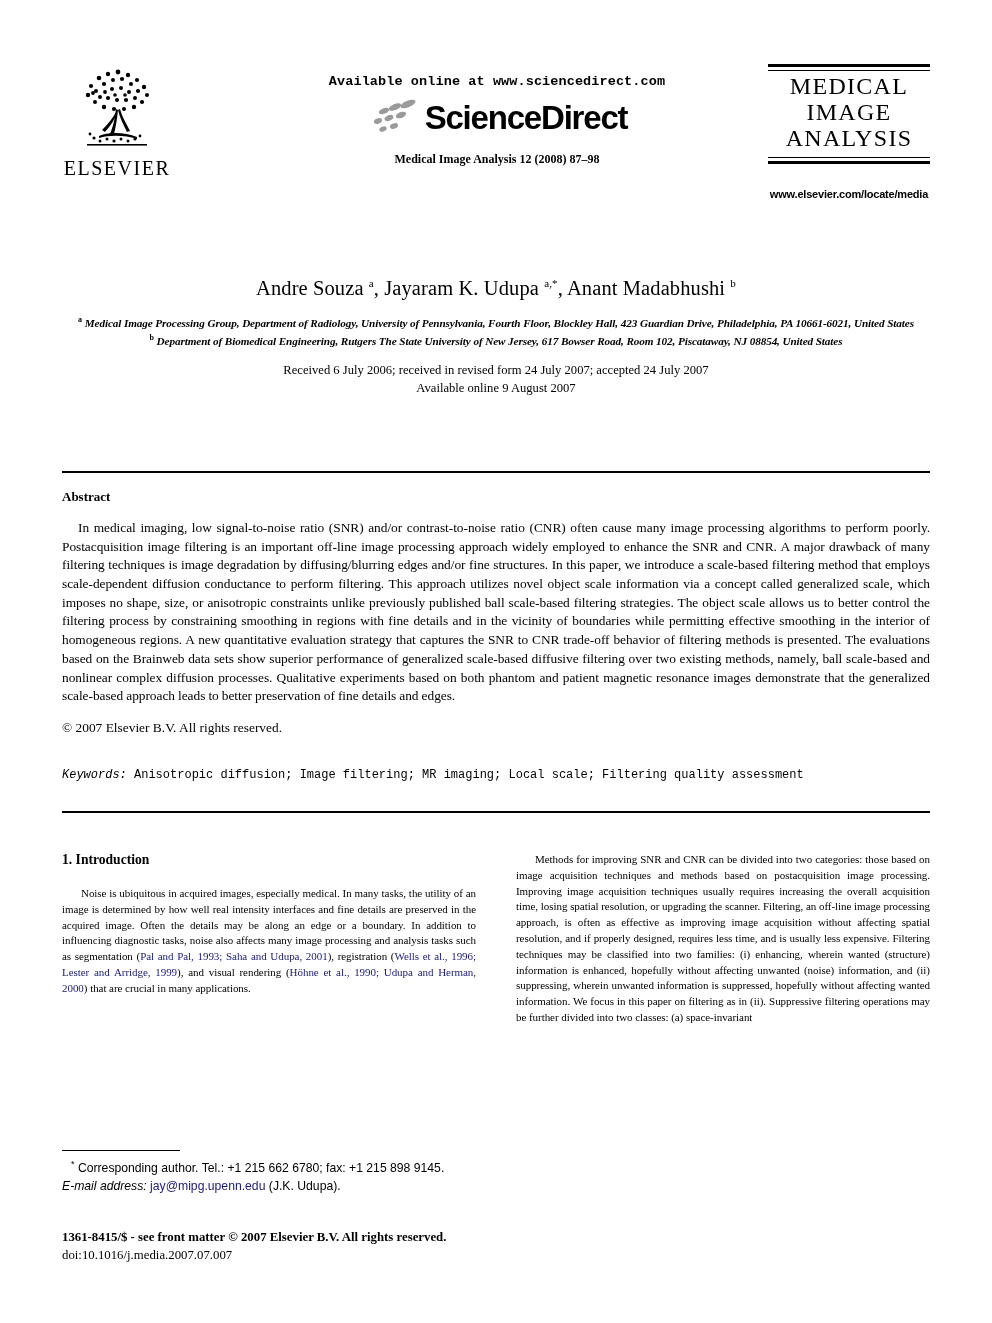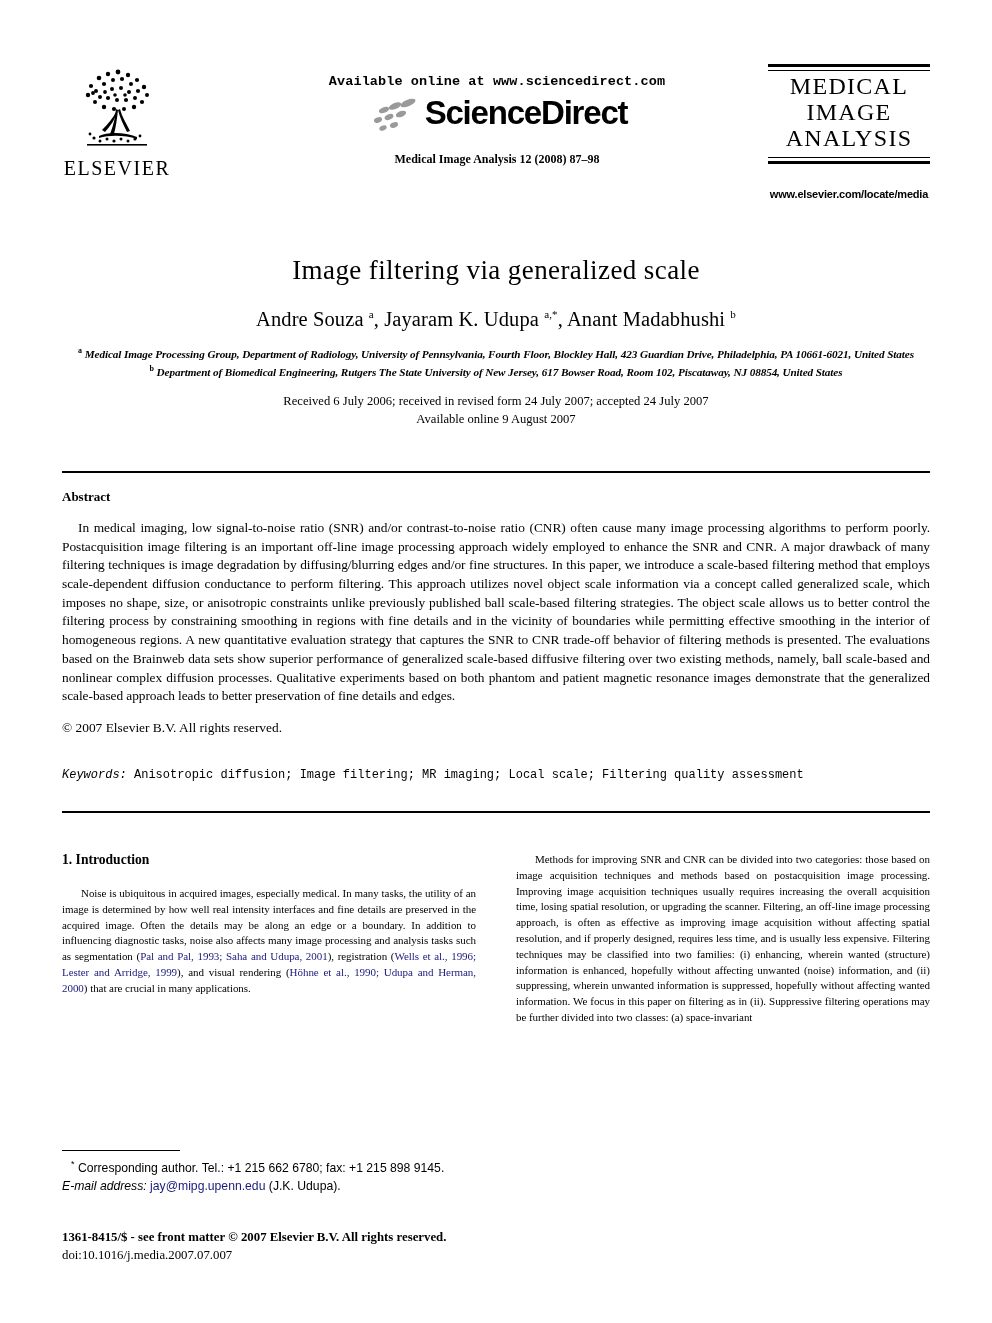--- a/index.html
+++ b/index.html
@@ -60,21 +60,21 @@
   }
   .sd-avail {
     font-family: Liberation Mono, monospace;
     font-size: 13.5px;
     font-weight: bold;
     letter-spacing: 0.1px;
     color: #000;
   }
   .sd-logo-row {
     display: flex;
-    align-items: flex-start;
+    align-items: center;
     justify-content: center;
     margin-top: 7px;
     height: 42px;
   }
   .sd-dots { width: 56px; height: 40px; }
   .sd-word {
     font-family: "Liberation Sans", sans-serif;
     font-size: 33px;
     font-weight: bold;
     letter-spacing: -1.2px;
@@ -350,21 +350,20 @@
         <div>MEDICAL</div>
         <div>IMAGE</div>
         <div>ANALYSIS</div>
       </div>
       <div class="mia-rule-bot"></div>
       <div class="mia-url">www.elsevier.com/locate/media</div>
     </div>
   </div>
 
   <div class="titleblock">
-    <h1 class="paper-title">Image filtering via generalized scale</h1>
     <div class="authors">Andre Souza <sup>a</sup>, Jayaram K. Udupa <sup>a,*</sup>, Anant Madabhushi <sup>b</sup></div>
     <div class="affil">
       <div>
         <sup>a</sup>
         <span>Medical Image Processing Group, Department of Radiology, University of Pennsylvania, Fourth Floor, Blockley Hall, 423 Guardian Drive, Philadelphia, PA 10661-6021, United States</span>
       </div>
       <div>
         <sup>b</sup>
         <span>Department of Biomedical Engineering, Rutgers The State University of New Jersey, 617 Bowser Road, Room 102, Piscataway, NJ 08854, United States</span>
       </div>

